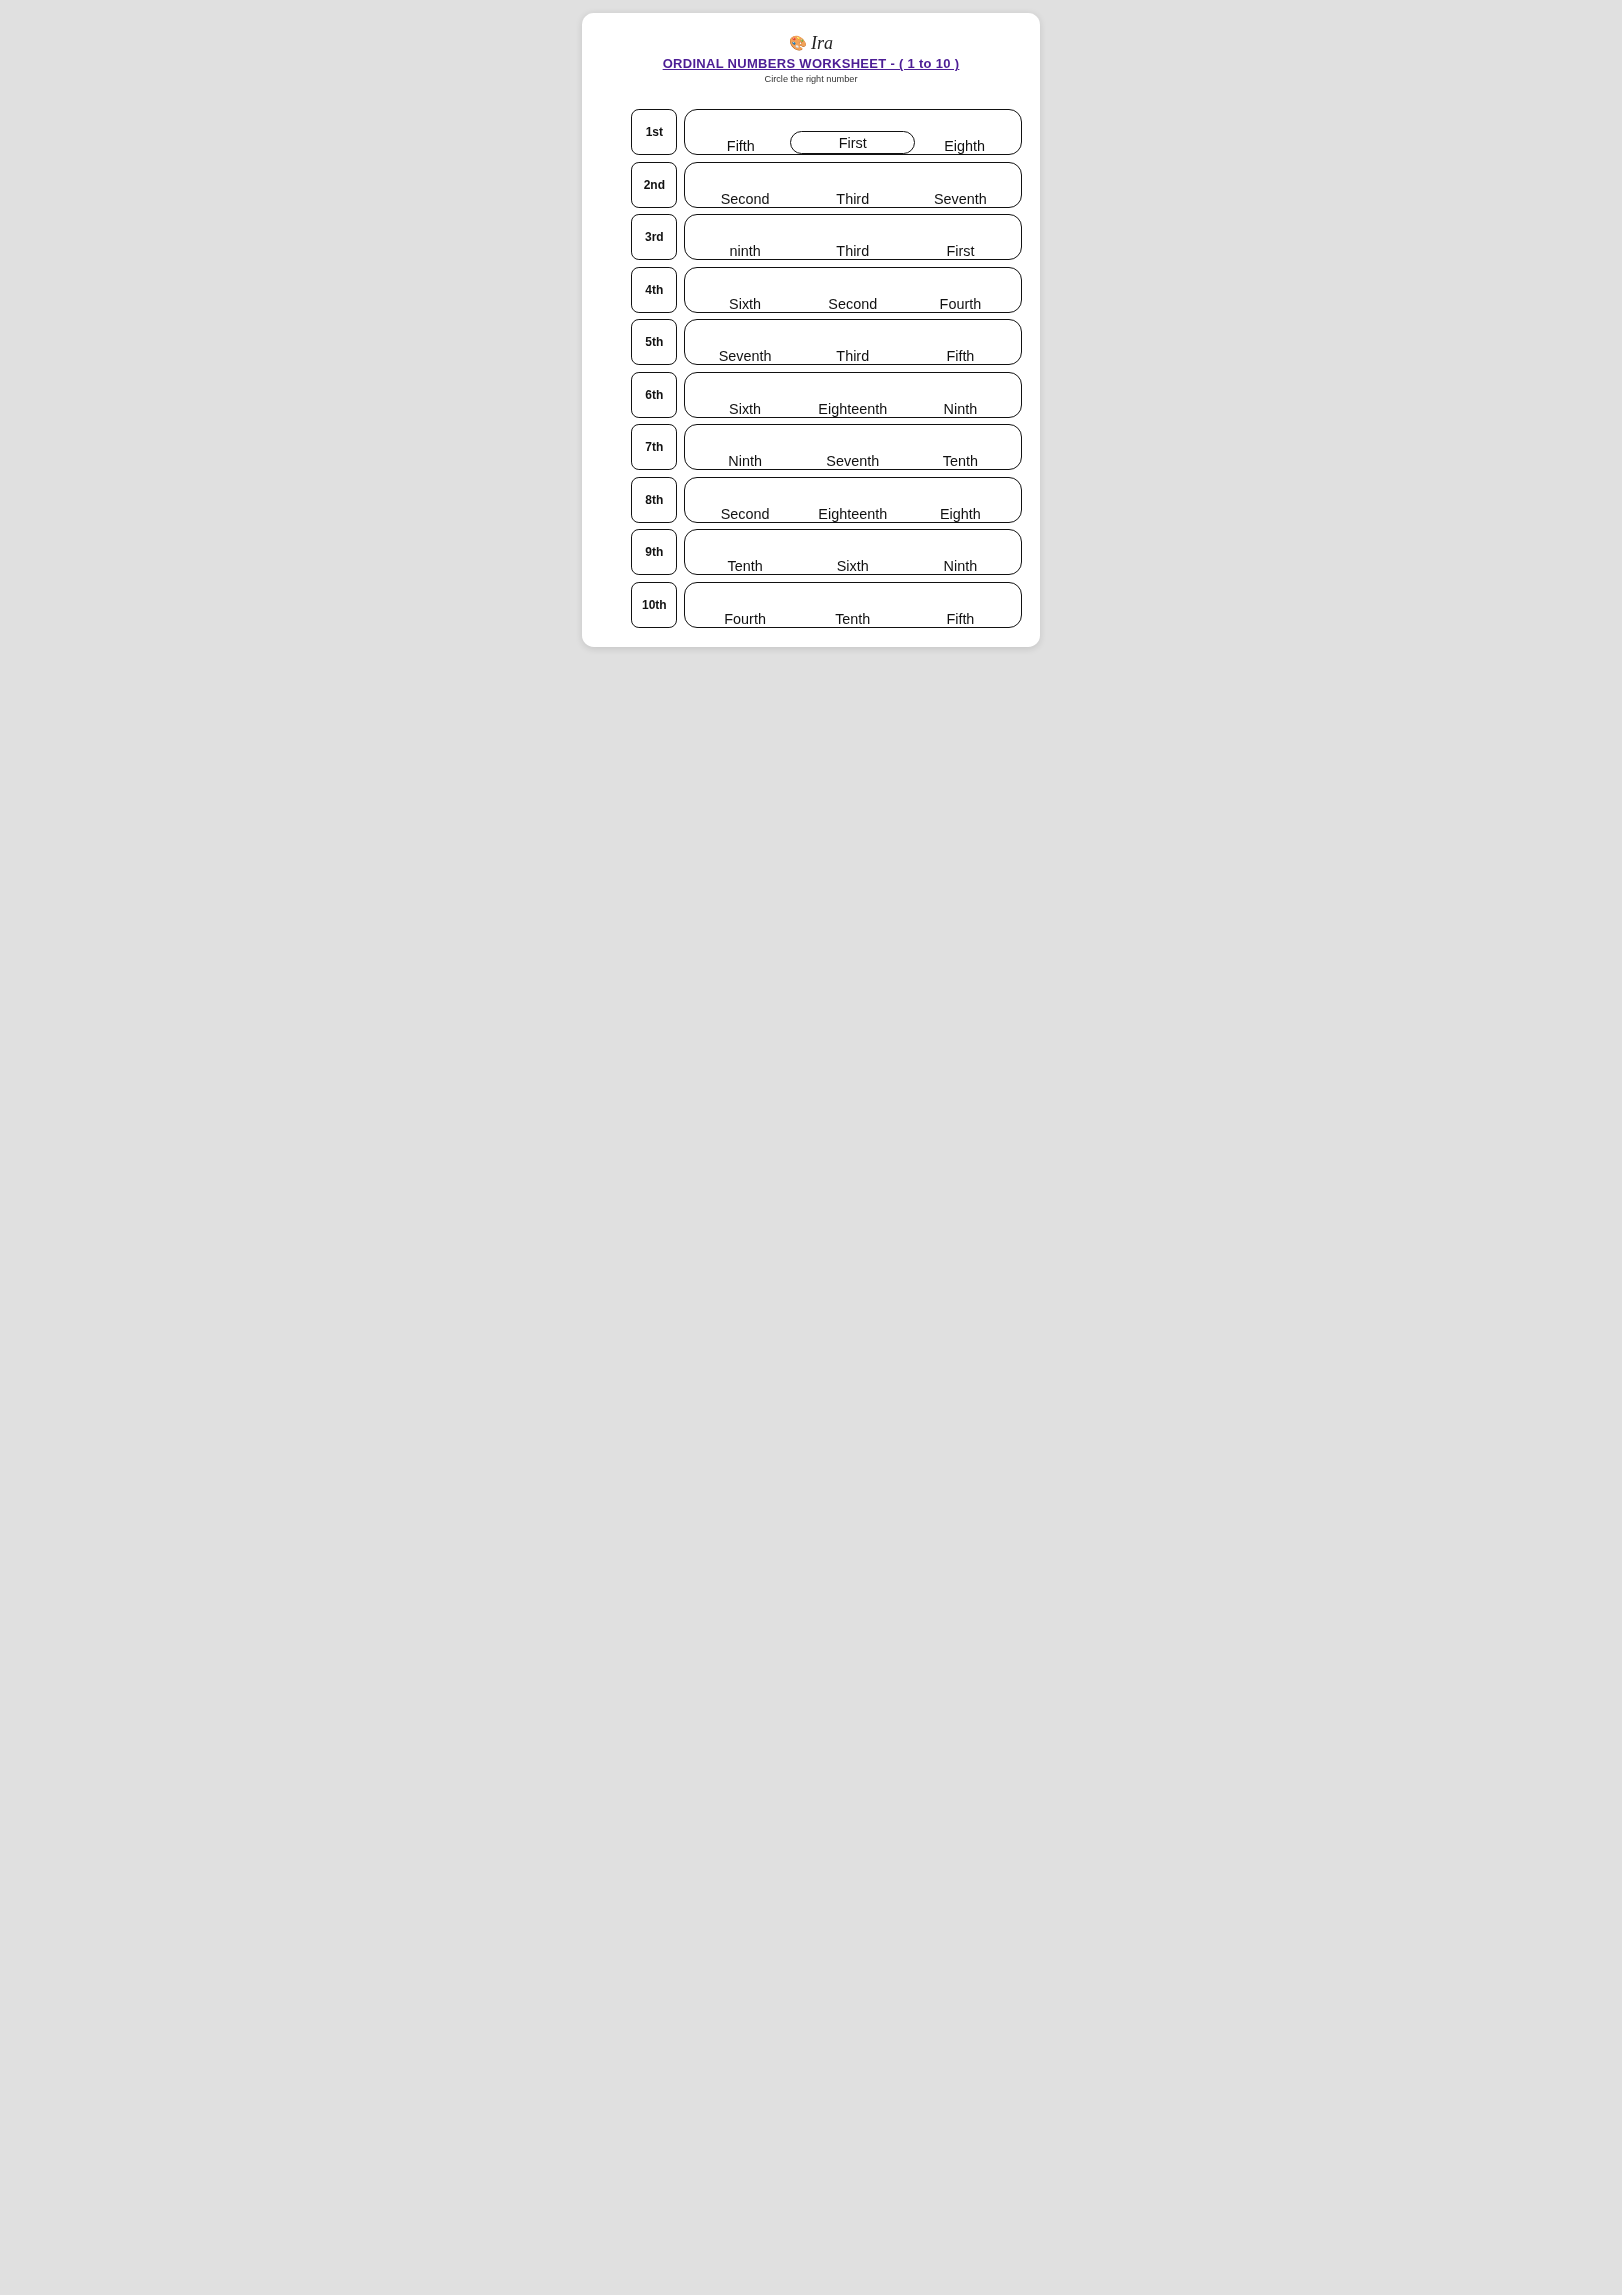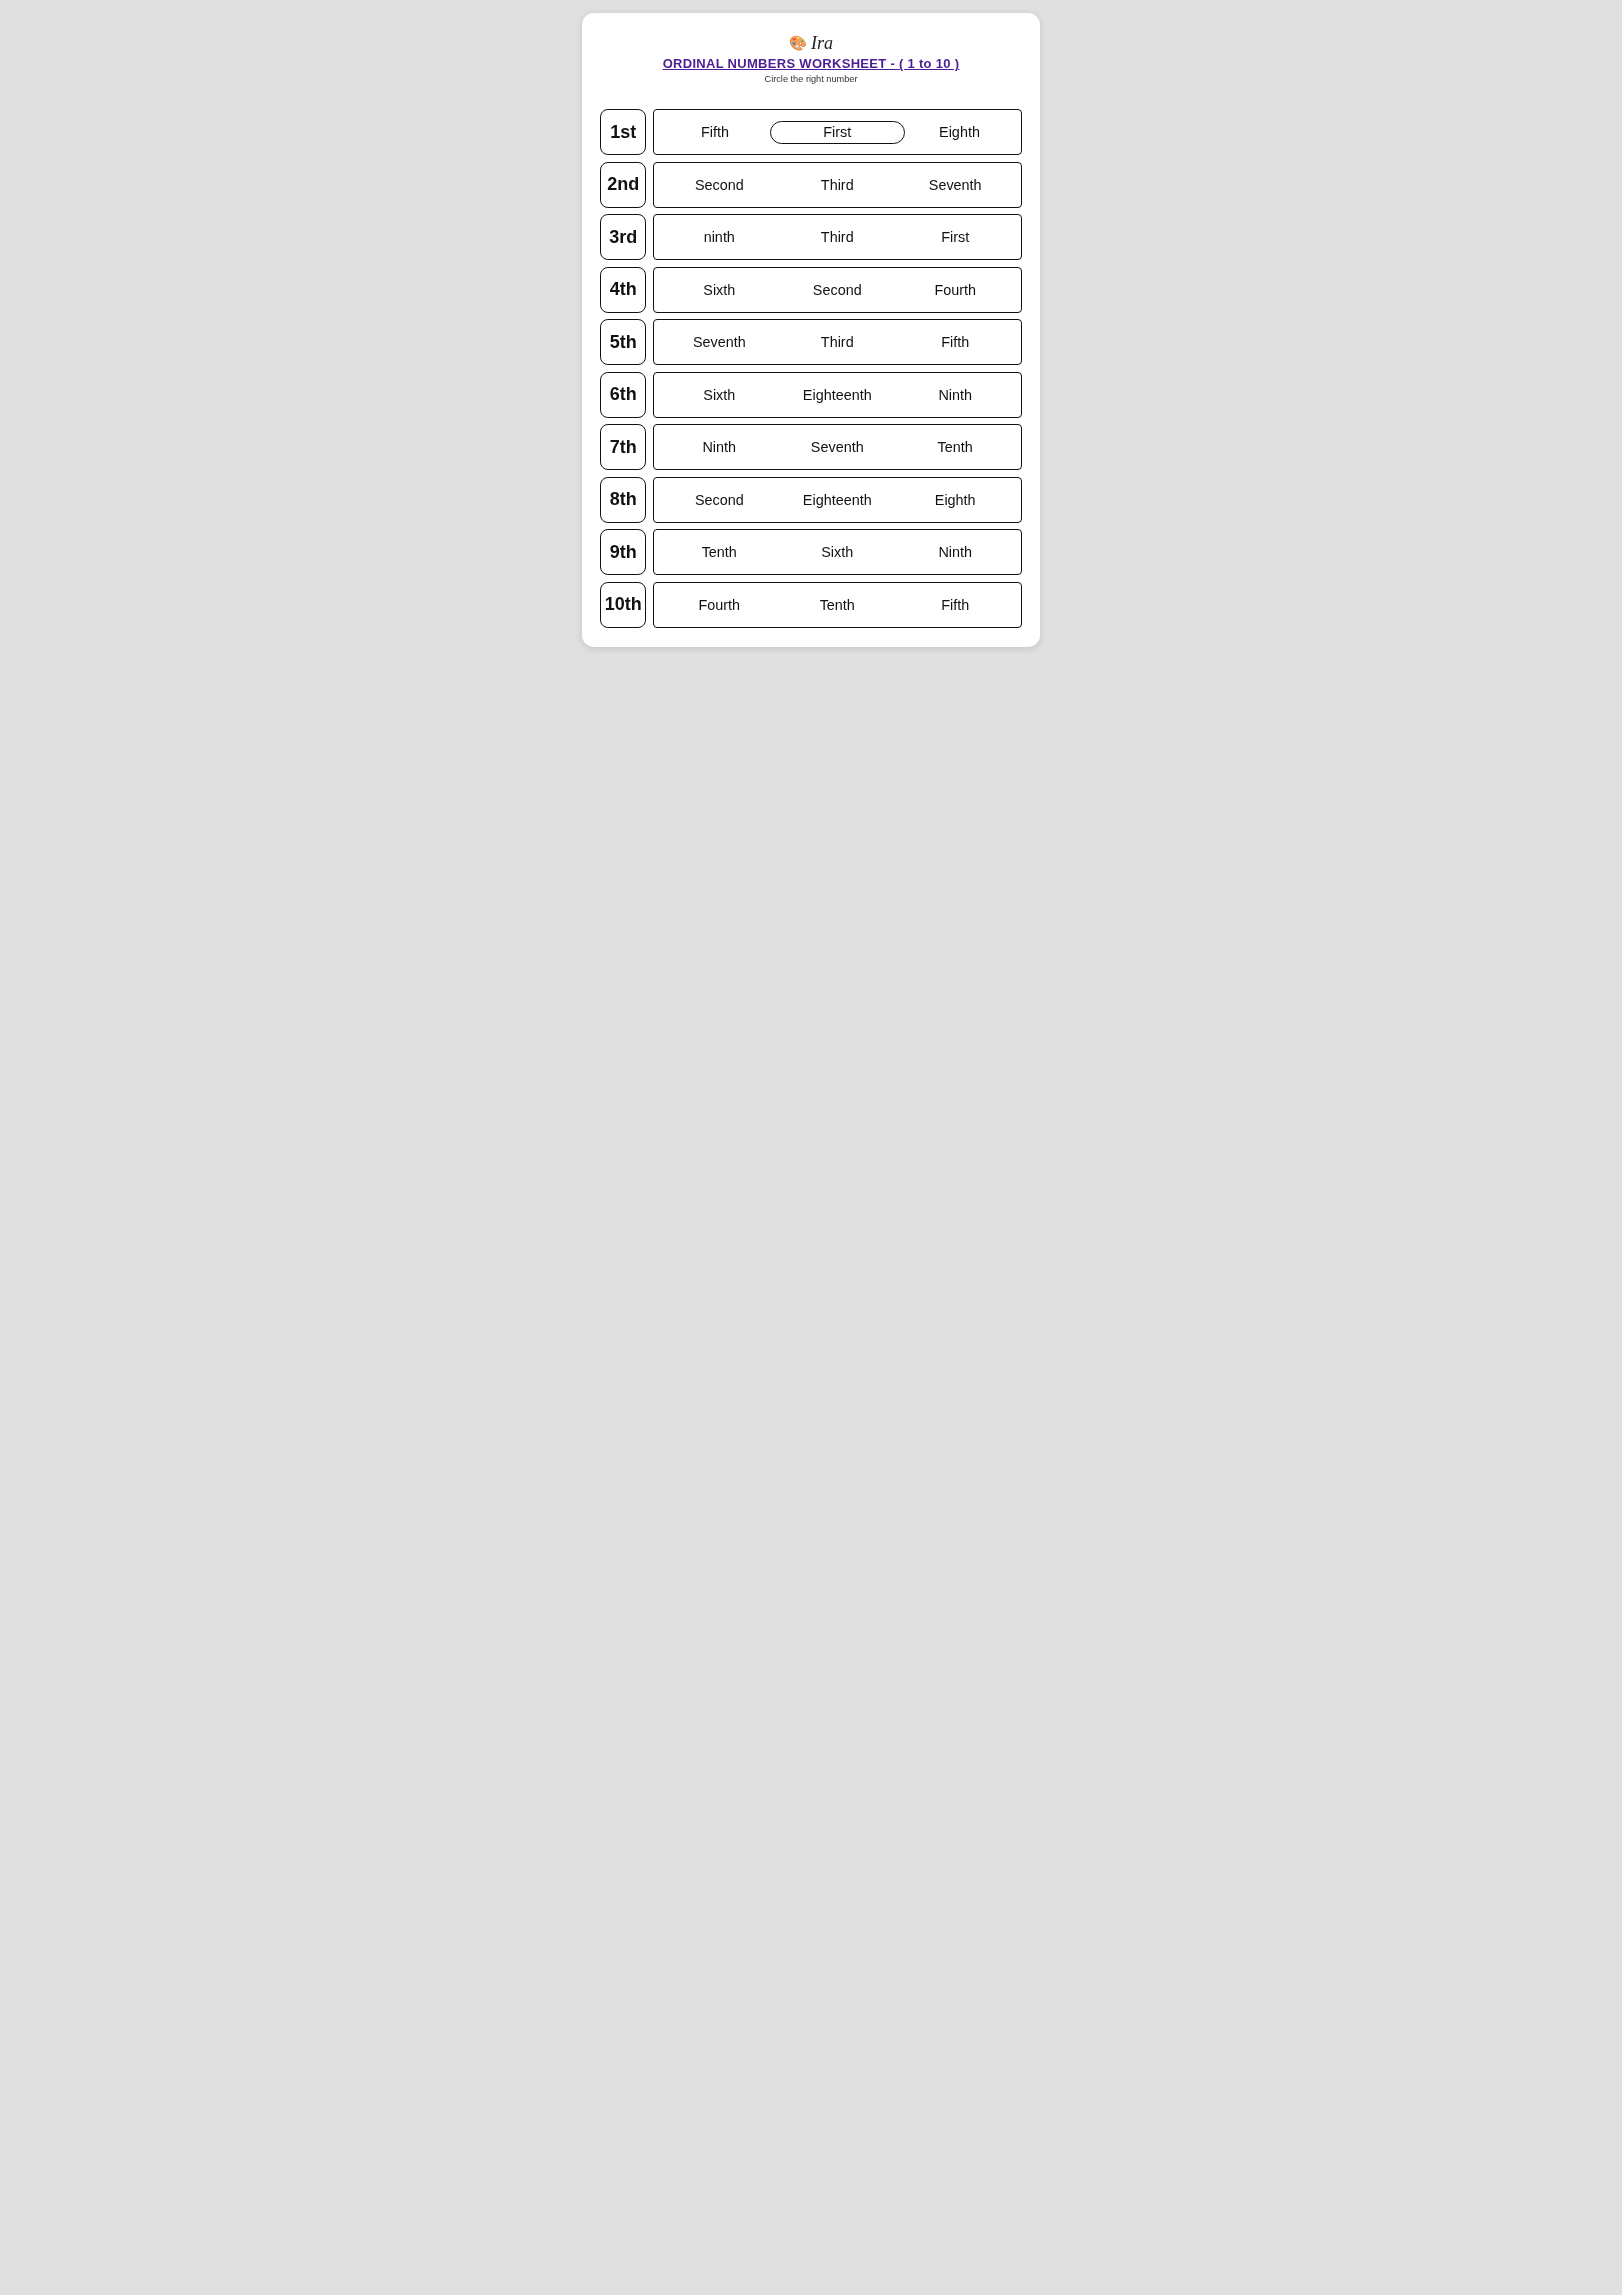--- a/index.html
+++ b/index.html
@@ -82,34 +82,35 @@
 
     .ordinal-cell {
       width: 46px;
       min-width: 46px;
       height: 46px;
       border: 1.6px solid #111;
       border-radius: 7.9px;
       display: flex;
       align-items: center;
       justify-content: center;
-      font-size: 18px;
+      font-size: 12px;
       font-weight: bold;
       color: #111;
       background: #fff;
       flex-shrink: 0;
+      margin-left: 31px;
     }
 
     .options-cell {
       flex: 1;
       height: 46px;
       border: 1.6px solid #111;
-      border-radius: 4px;
-      display: flex;
-      align-items: center;
+      border-radius: 13px;
+      display: flex;
+      align-items: flex-end;
       justify-content: space-around;
       background: #fff;
       padding: 0 6.5px;
     }
 
     .option-text {
       font-size: 14.4px;
       color: #111;
       text-align: center;
       flex: 1;

